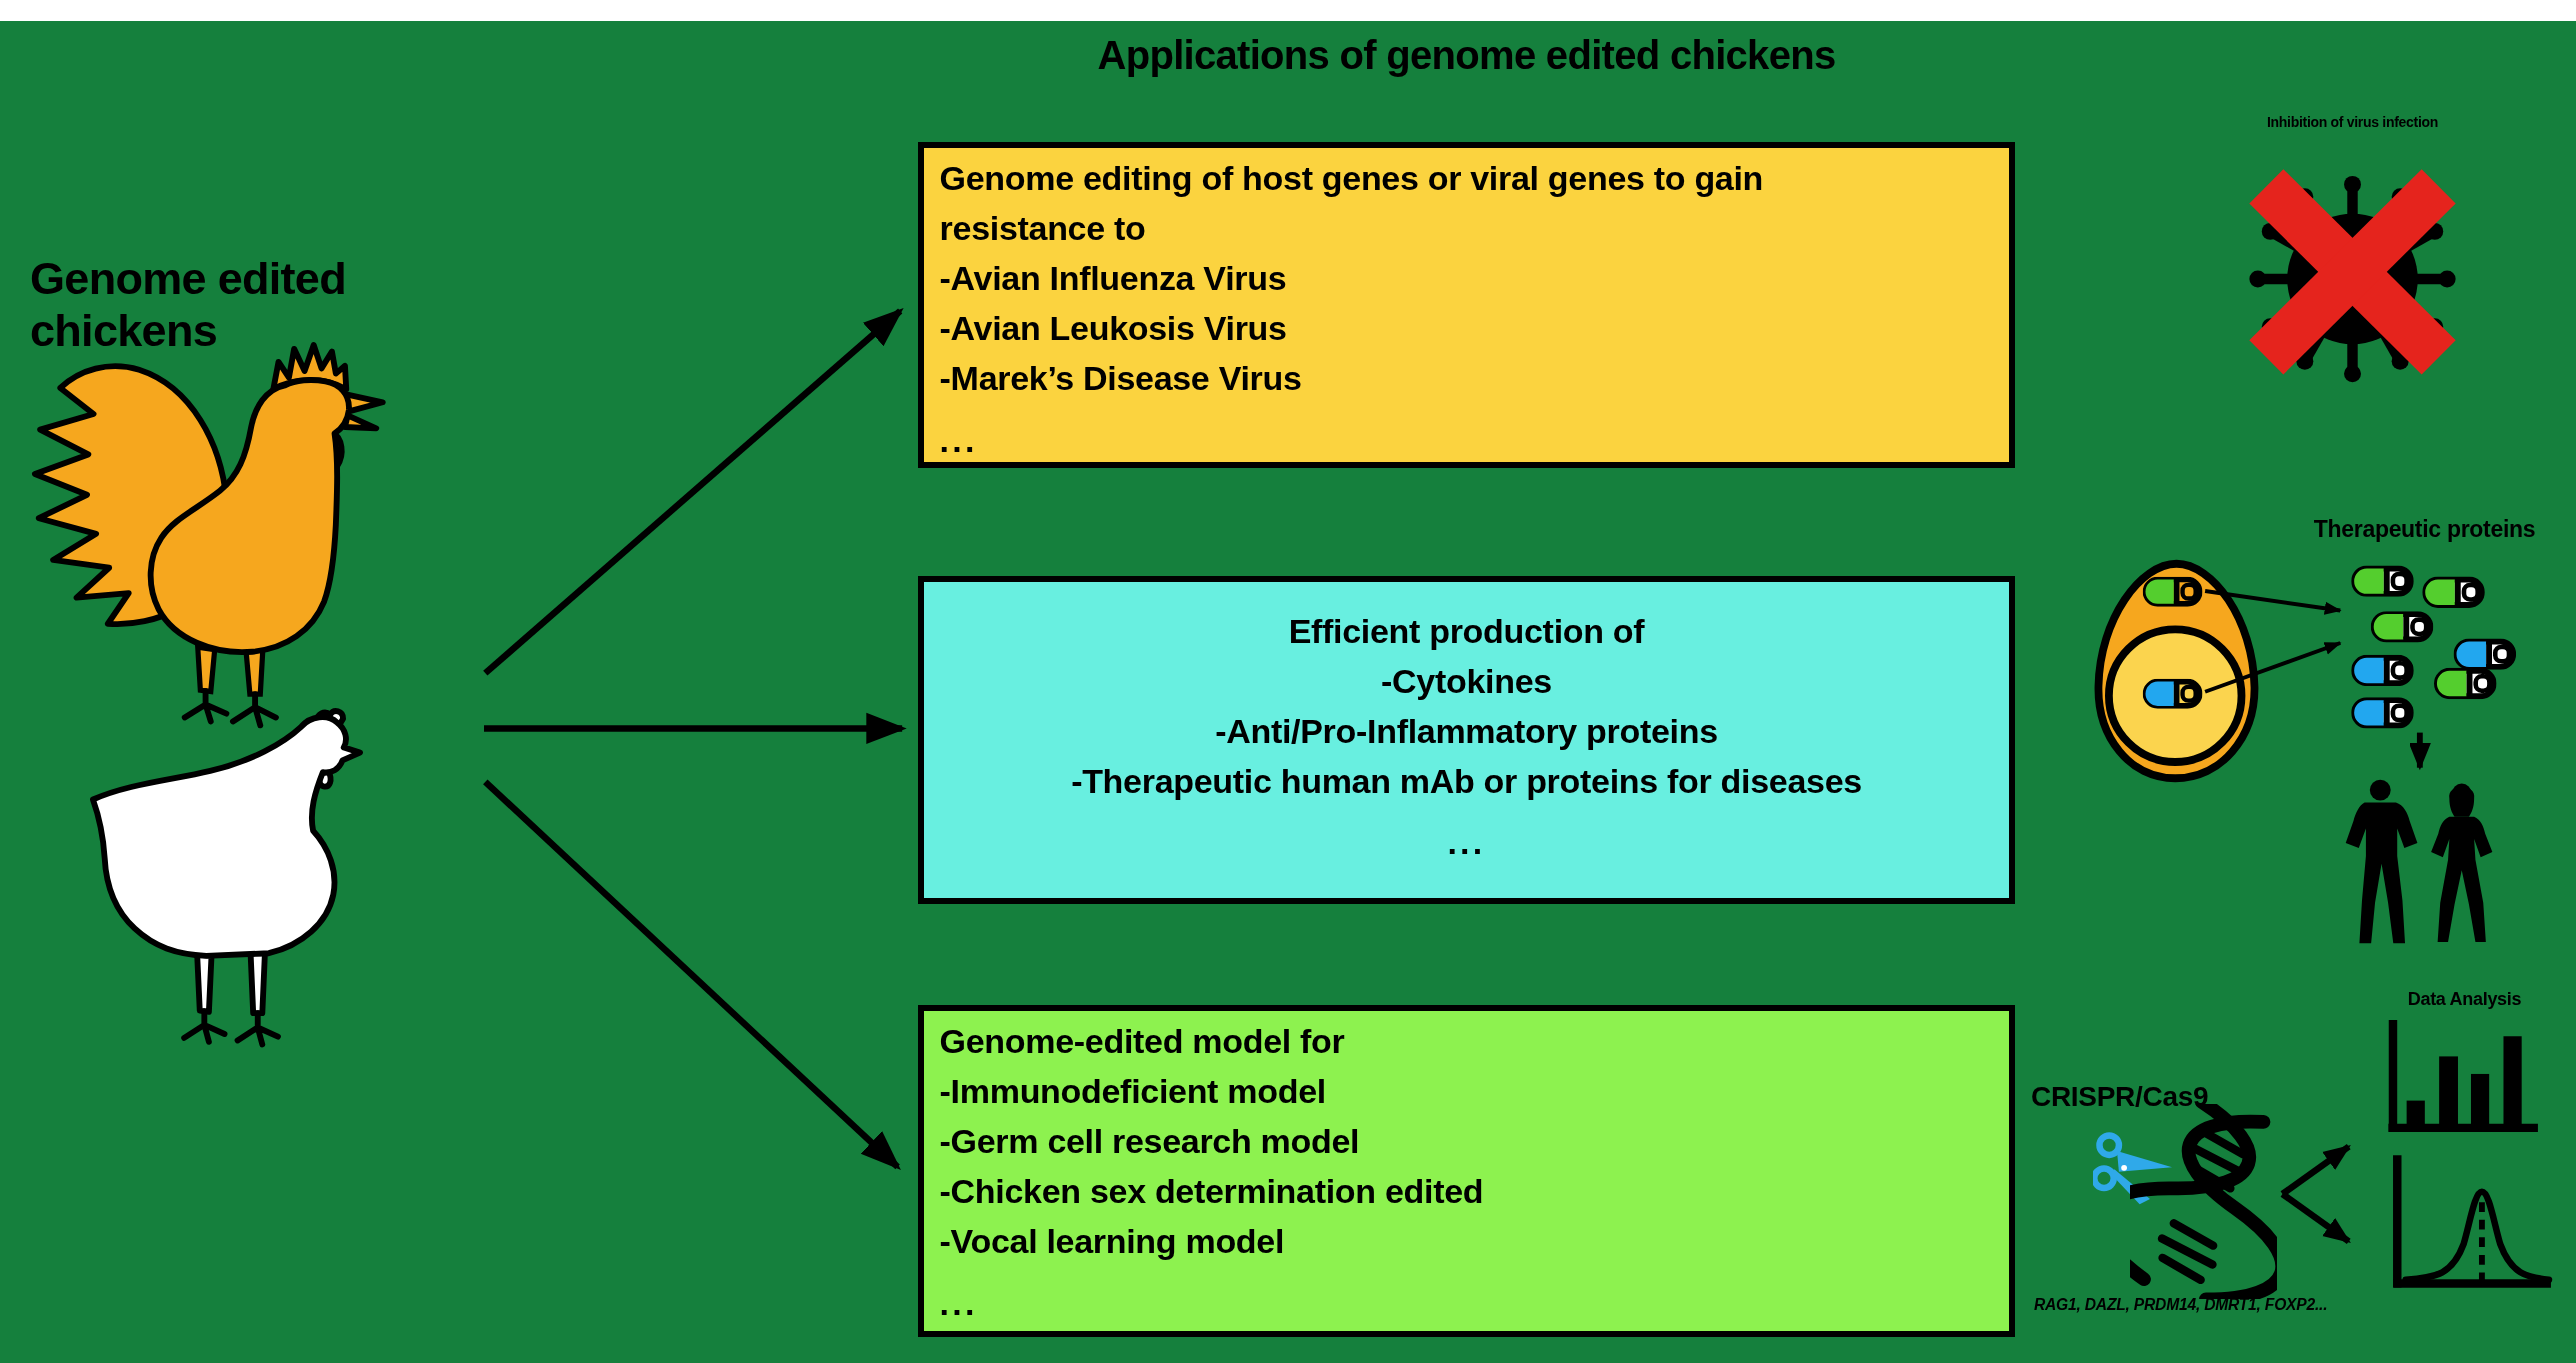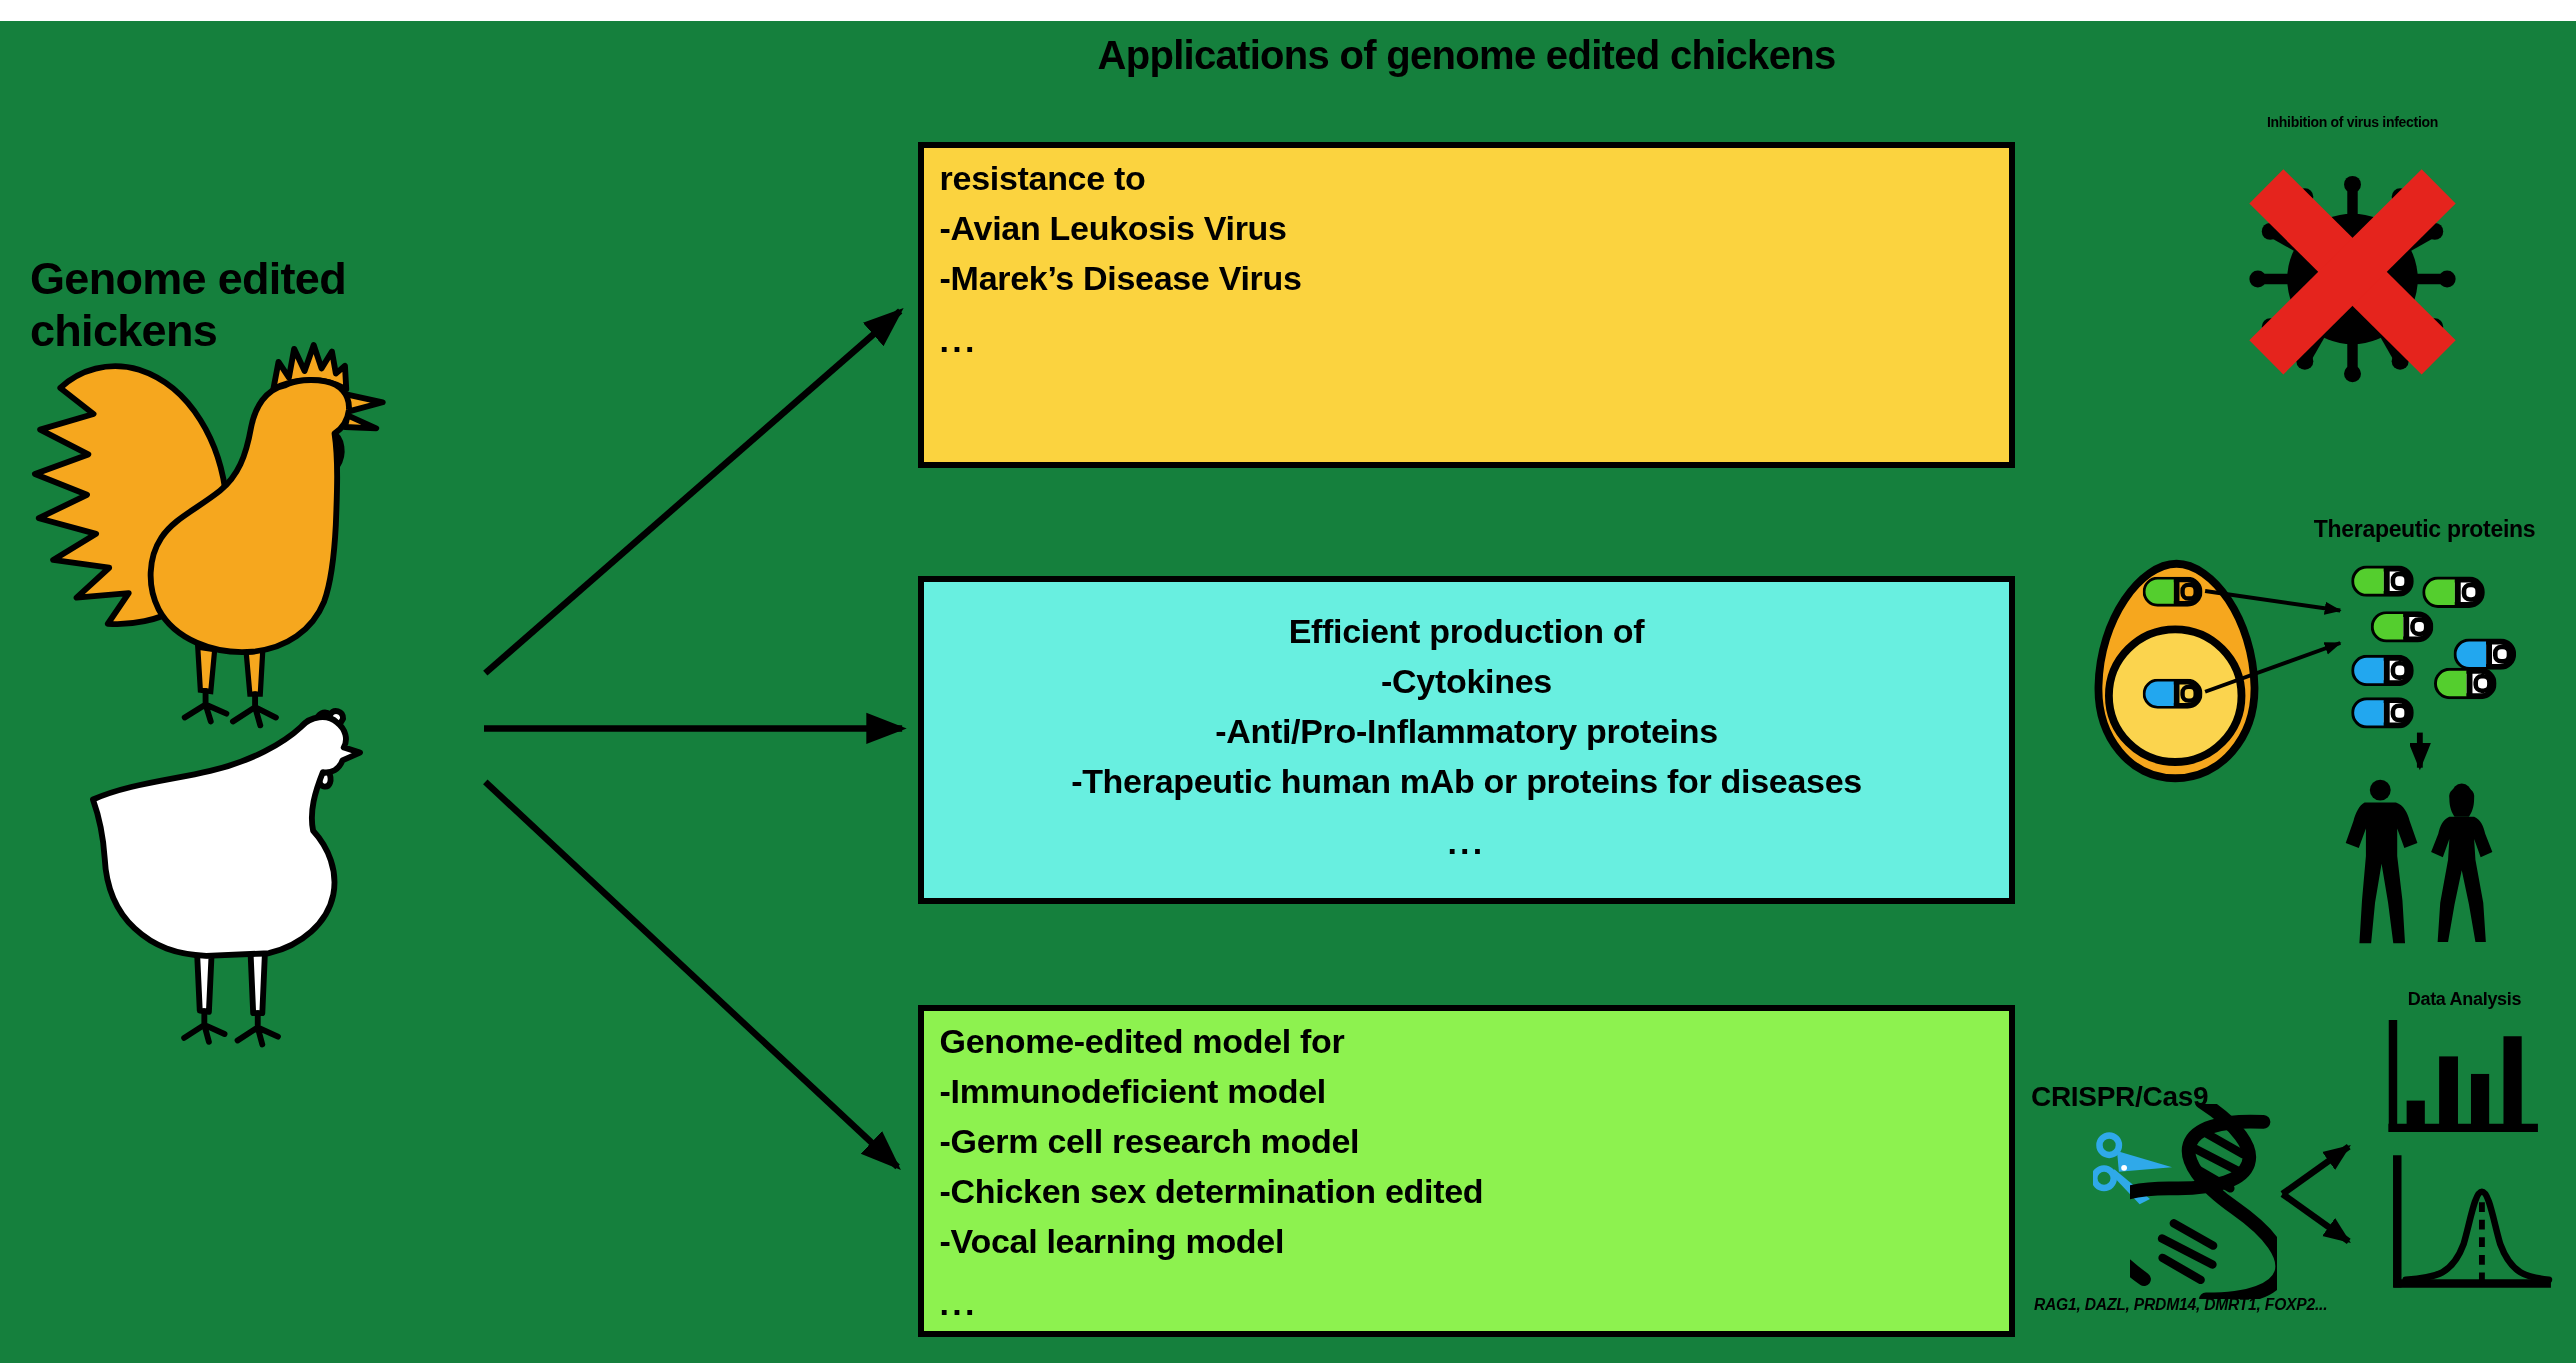--- a/index.html
+++ b/index.html
@@ -98,21 +98,23 @@
     <path class="hen-part" stroke-width="9" stroke-linejoin="round" d="M 58 142 C 112 118, 180 112, 238 98 C 300 84, 350 56, 378 30 C 392 14, 418 10, 433 24 C 446 34, 450 50, 443 62 L 468 70 L 441 82 C 436 96, 424 102, 411 100 C 399 130, 390 160, 396 190 C 420 216, 434 252, 427 288 C 418 332, 378 366, 328 378 L 232 382 C 186 380, 152 368, 122 340 C 92 312, 78 272, 76 232 C 74 200, 68 170, 58 142 Z"></path>
   </svg>
 
   <svg class="abs" style="left:456px;top:248px;" width="495" height="945" viewBox="0 0 760 1450">
     <line class="arrow-line" stroke-width="10" x1="45" y1="620" x2="682" y2="64" marker-end="url(#ah-big)"></line>
     <line class="arrow-line" stroke-width="10" x1="43" y1="705" x2="685" y2="705" marker-end="url(#ah-big)"></line>
     <line class="arrow-line" stroke-width="10" x1="45" y1="787" x2="678" y2="1378" marker-end="url(#ah-big)"></line>
   </svg>
 
   <div class="abs app-box" id="box-resistance">
+    <div class="box-line">Genome editing of host genes or viral genes to gain</div>
     <div class="box-line">resistance to</div>
+    <div class="box-line">-Avian Influenza Virus</div>
     <div class="box-line">-Avian Leukosis Virus</div>
     <div class="box-line">-Marek’s Disease Virus</div>
     <div class="box-line dots">...</div>
   </div>
 
   <div class="abs app-box" id="box-production">
     <div class="box-line">Efficient production of</div>
     <div class="box-line">-Cytokines</div>
     <div class="box-line">-Anti/Pro-Inflammatory proteins</div>
     <div class="box-line">-Therapeutic human mAb or proteins for diseases</div>

